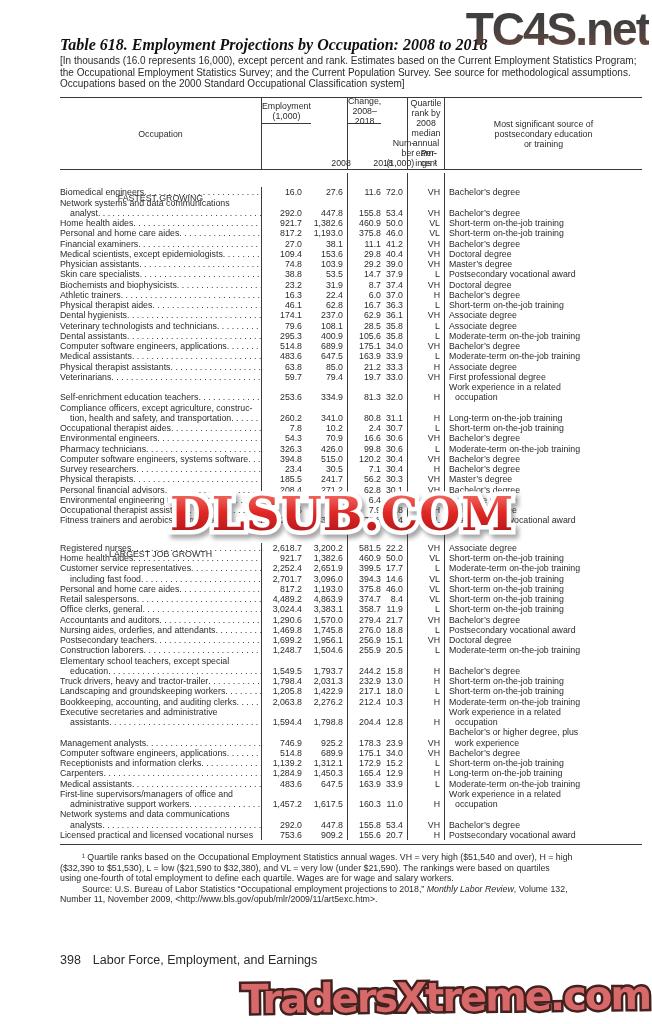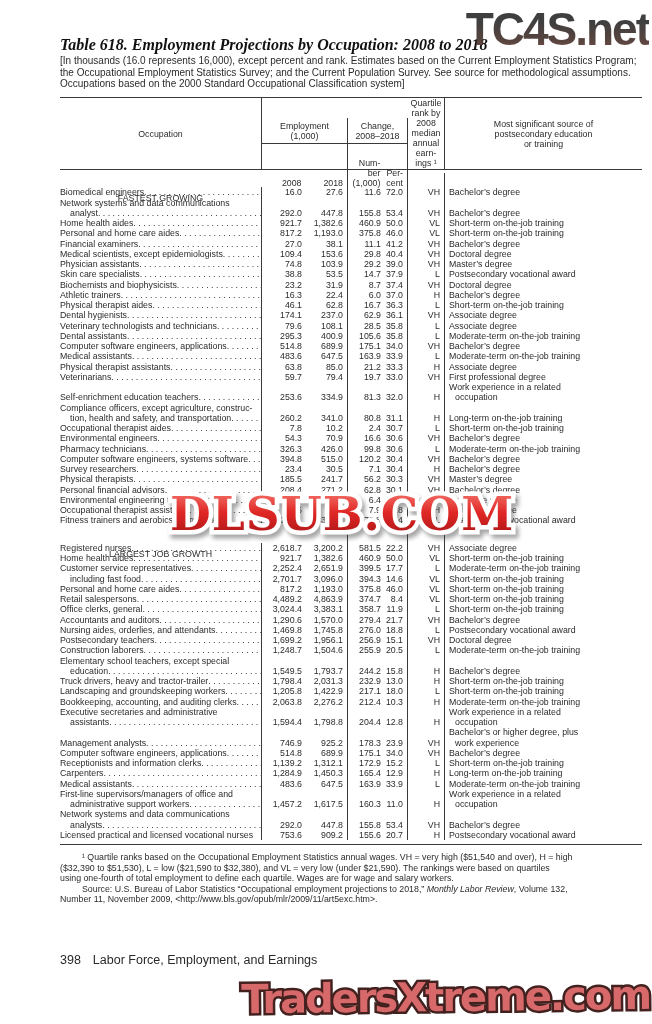--- a/index.html
+++ b/index.html
@@ -10,21 +10,21 @@
          font-family:"Liberation Serif",serif;font-weight:bold;font-size:16px;color:#111;white-space:nowrap;font-style:italic;}
   .note{position:absolute;left:60px;top:55px;width:585px;font-size:10px;line-height:11.6px;color:#2b2b2b;}
   .note div{white-space:nowrap;}
   
   .thead{position:absolute;left:60px;top:97px;width:582px;height:73px;box-sizing:border-box;
          border-top:1.5px solid #3a3a3a;border-bottom:1px solid #3a3a3a;display:flex;
          font-size:8.8px;line-height:10px;color:#2b2b2b;}
   .hc{box-sizing:border-box;height:100%;}
   .bR{border-right:1px solid #3a3a3a;}
   .h-occ{width:202px;display:flex;align-items:center;justify-content:center;text-align:center;}
-  .h-grp{display:flex;flex-direction:column;margin-top:20px;}
+  .h-grp{display:flex;}
   .h-emp{width:86px;} .h-chg{width:60px;}
   .h-grp .gtop{height:25px;border-bottom:1px solid #3a3a3a;display:flex;align-items:center;
                justify-content:center;text-align:center;white-space:pre-line;}
   .h-grp .gbot{flex:1;display:flex;align-items:flex-end;}
   .sub{box-sizing:border-box;text-align:right;padding:0 4px 1px 0;white-space:pre-line;}
   .sub08{width:44px;} .sub18{width:42px;} .subnum{width:37px;} .subpct{width:23px;}
   .h-q{width:37px;display:flex;align-items:flex-end;justify-content:center;text-align:center;
        white-space:pre-line;padding-bottom:1px;box-sizing:border-box;}
   .h-src{width:197px;display:flex;align-items:center;justify-content:center;text-align:center;white-space:pre-line;}
   .tbody{position:absolute;left:60px;top:170px;width:582px;height:675px;box-sizing:border-box;

